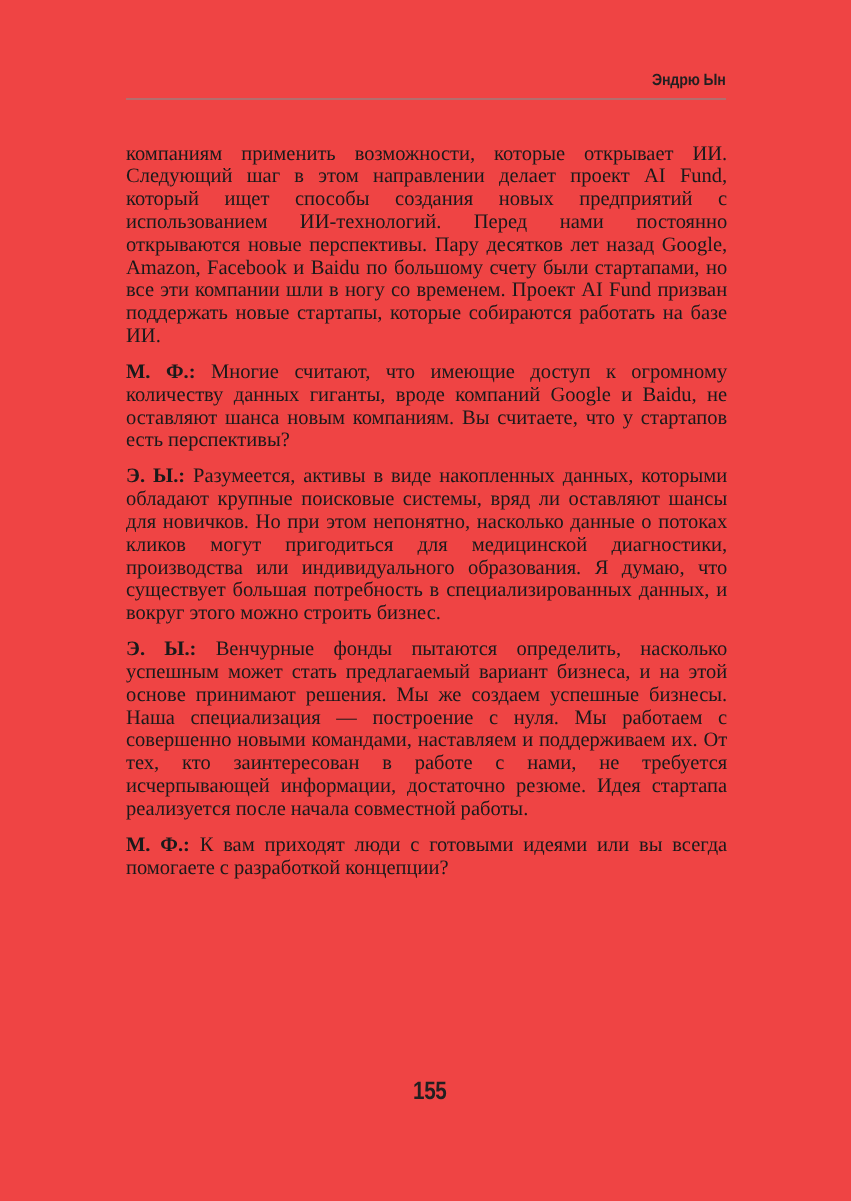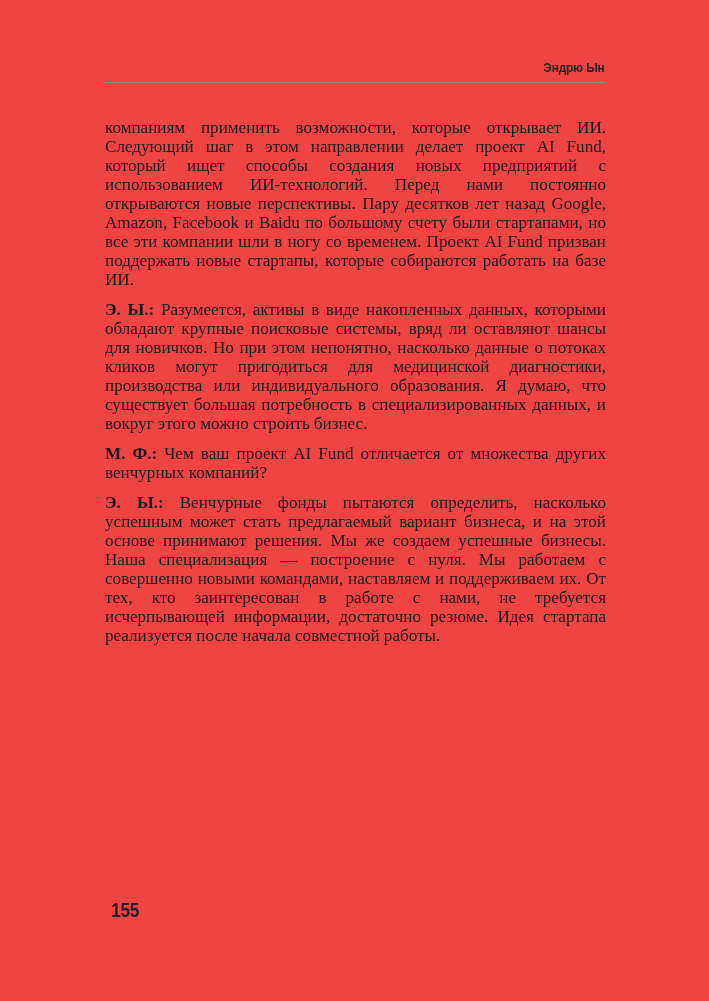--- a/index.html
+++ b/index.html
@@ -79,21 +79,21 @@
   .speaker {
     font-weight: 700;
   }
 
   
   .folio {
     position: absolute;
     left: 105px;
     top: 898px;
     width: 500px;
-    text-align: left;
+    text-align: center;
   }
   .folio-number {
     display: inline-block;
     font-family: "Liberation Sans", "DejaVu Sans", sans-serif;
     font-weight: 700;
     font-size: 21px;
     color: #231f20;
     letter-spacing: -0.3px;
     transform: scaleX(0.82);
     transform-origin: right center;
@@ -109,33 +109,36 @@
   </div>
 
   <div class="head-rule"></div>
 
   <div class="content">
 
     <p class="para last-line-left">
       <span>компаниям применить возможности, которые открывает ИИ. Следующий шаг в этом направлении делает проект AI Fund, который ищет способы создания новых предприятий с использованием ИИ-технологий. Перед нами постоянно открываются новые перспективы. Пару десятков лет назад Google, Amazon, Facebook и Baidu по большому счету были стартапами, но все эти компании шли в ногу со временем. Проект AI Fund призван поддержать новые стартапы, которые собираются работать на базе ИИ.</span>
     </p>
 
+    <p class="para last-line-left">
+      <span class="speaker">М. Ф.:</span><span> Многие считают, что имеющие доступ к огромному количеству данных гиганты, вроде компаний Google и Baidu, не оставляют шанса новым компаниям. Вы считаете, что у стартапов есть перспективы?</span>
+    </p>
 
     <p class="para last-line-left">
       <span class="speaker">Э. Ы.:</span><span> Разумеется, активы в виде накопленных данных, которыми обладают крупные поисковые системы, вряд ли оставляют шансы для новичков. Но при этом непонятно, насколько данные о потоках кликов могут пригодиться для медицинской диагностики, производства или индивидуального образования. Я думаю, что существует большая потребность в специализированных данных, и вокруг этого можно строить бизнес.</span>
     </p>
 
-    <p class="para last-line-left">
-      <span class="speaker">М. Ф.:</span><span> Чем ваш проект AI Fund отличается от множества других венчурных компаний?</span>
-    </p>
 
     <p class="para last-line-left">
       <span class="speaker">Э. Ы.:</span><span> Венчурные фонды пытаются определить, насколько успешным может стать предлагаемый вариант бизнеса, и на этой основе принимают решения. Мы же создаем успешные бизнесы. Наша специализация — построение с нуля. Мы работаем с совершенно новыми командами, наставляем и поддерживаем их. От тех, кто заинтересован в работе с нами, не требуется исчерпывающей информации, достаточно резюме. Идея стартапа реализуется после начала совместной работы.</span>
     </p>
 
+    <p class="para last-line-left">
+      <span class="speaker">М. Ф.:</span><span> К вам приходят люди с готовыми идеями или вы всегда помогаете с разработкой концепции?</span>
+    </p>
 
   </div>
 
   <div class="folio">
     <span class="folio-number">155</span>
   </div>
 
 </div>
 
 </body></html>

